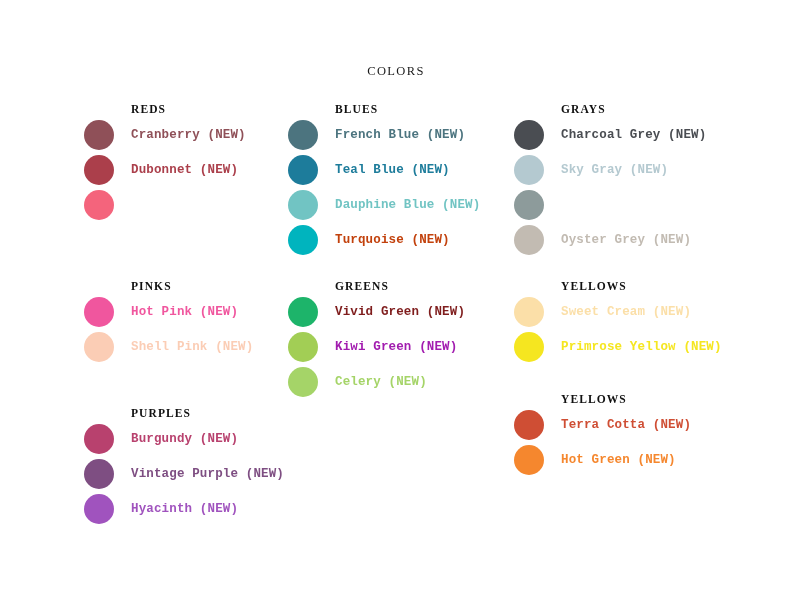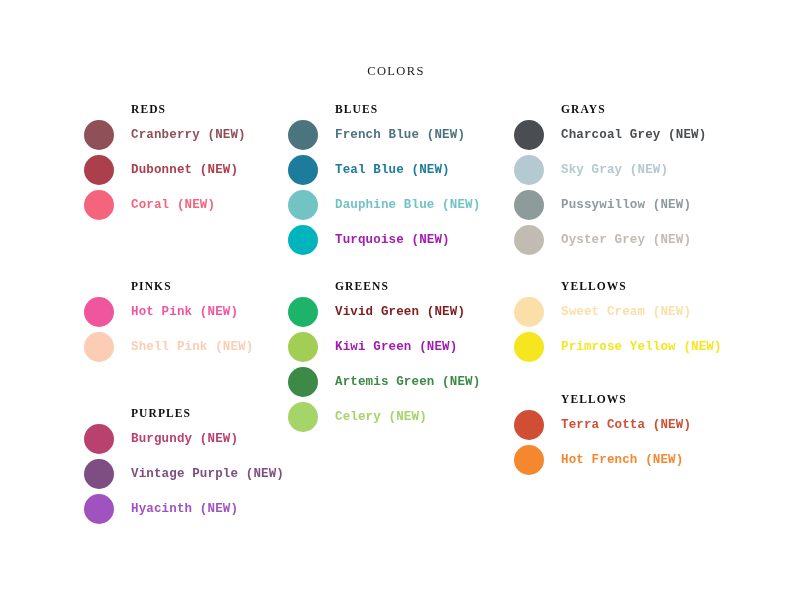--- a/index.html
+++ b/index.html
@@ -101,21 +101,20 @@
         <div class="swatch-row">
           <span class="swatch-dot" style="background: rgb(143, 80, 88);"></span>
           <span class="swatch-label" style="color: rgb(143, 80, 88);">Cranberry (NEW)</span>
         </div>
         <div class="swatch-row">
           <span class="swatch-dot" style="background: rgb(171, 63, 75);"></span>
           <span class="swatch-label" style="color: rgb(171, 63, 75);">Dubonnet (NEW)</span>
         </div>
         <div class="swatch-row">
           <span class="swatch-dot" style="background: rgb(244, 100, 124);"></span>
-          <span class="swatch-label" style="color: rgb(244, 100, 124);">Coral (NEW)</span>
         </div>
       </div>
       <div class="group" style="top: 277px;">
         <div class="group-header">PINKS</div>
         <div class="swatch-row">
           <span class="swatch-dot" style="background: rgb(240, 86, 158);"></span>
           <span class="swatch-label" style="color: rgb(240, 86, 158);">Hot Pink (NEW)</span>
         </div>
         <div class="swatch-row">
           <span class="swatch-dot" style="background: rgb(251, 205, 181);"></span>
@@ -148,57 +147,52 @@
         <div class="swatch-row">
           <span class="swatch-dot" style="background: rgb(29, 124, 155);"></span>
           <span class="swatch-label" style="color: rgb(29, 124, 155);">Teal Blue (NEW)</span>
         </div>
         <div class="swatch-row">
           <span class="swatch-dot" style="background: rgb(113, 196, 195);"></span>
           <span class="swatch-label" style="color: rgb(113, 196, 195);">Dauphine Blue (NEW)</span>
         </div>
         <div class="swatch-row">
           <span class="swatch-dot" style="background: rgb(0, 180, 190);"></span>
-          <span class="swatch-label" style="color: #a21caf;">Turquoise (NEW)</span>
+          <span class="swatch-label" style="color: #c2410c;">Turquoise (NEW)</span>
         </div>
       </div>
       <div class="group" style="top: 277px;">
         <div class="group-header">GREENS</div>
         <div class="swatch-row">
           <span class="swatch-dot" style="background: rgb(29, 180, 106);"></span>
           <span class="swatch-label" style="color: #7f1d1d;">Vivid Green (NEW)</span>
         </div>
         <div class="swatch-row">
           <span class="swatch-dot" style="background: rgb(162, 206, 85);"></span>
           <span class="swatch-label" style="color: #a21caf;">Kiwi Green (NEW)</span>
-        </div>
-        <div class="swatch-row">
-          <span class="swatch-dot" style="background: rgb(60, 138, 70);"></span>
-          <span class="swatch-label" style="color: rgb(60, 138, 70);">Artemis Green (NEW)</span>
         </div>
         <div class="swatch-row">
           <span class="swatch-dot" style="background: rgb(165, 212, 104);"></span>
           <span class="swatch-label" style="color: rgb(165, 212, 104);">Celery (NEW)</span>
         </div>
       </div>
     </div>
     <div class="column column-2">
       <div class="group" style="top: 100px;">
         <div class="group-header">GRAYS</div>
         <div class="swatch-row">
           <span class="swatch-dot" style="background: rgb(74, 77, 82);"></span>
           <span class="swatch-label" style="color: rgb(74, 77, 82);">Charcoal Grey (NEW)</span>
         </div>
         <div class="swatch-row">
           <span class="swatch-dot" style="background: rgb(180, 201, 208);"></span>
           <span class="swatch-label" style="color: rgb(180, 201, 208);">Sky Gray (NEW)</span>
         </div>
         <div class="swatch-row">
           <span class="swatch-dot" style="background: rgb(141, 155, 155);"></span>
-          <span class="swatch-label" style="color: rgb(141, 155, 155);">Pussywillow (NEW)</span>
         </div>
         <div class="swatch-row">
           <span class="swatch-dot" style="background: rgb(194, 187, 178);"></span>
           <span class="swatch-label" style="color: rgb(194, 187, 178);">Oyster Grey (NEW)</span>
         </div>
       </div>
       <div class="group" style="top: 277px;">
         <div class="group-header">YELLOWS</div>
         <div class="swatch-row">
           <span class="swatch-dot" style="background: rgb(251, 223, 168);"></span>
@@ -210,17 +204,17 @@
         </div>
       </div>
       <div class="group" style="top: 390px;">
         <div class="group-header">YELLOWS</div>
         <div class="swatch-row">
           <span class="swatch-dot" style="background: rgb(207, 78, 52);"></span>
           <span class="swatch-label" style="color: rgb(207, 78, 52);">Terra Cotta (NEW)</span>
         </div>
         <div class="swatch-row">
           <span class="swatch-dot" style="background: rgb(245, 135, 46);"></span>
-          <span class="swatch-label" style="color: rgb(245, 135, 46);">Hot French (NEW)</span>
+          <span class="swatch-label" style="color: rgb(245, 135, 46);">Hot Green (NEW)</span>
         </div>
       </div>
     </div>
   </div>
 
 </body></html>

